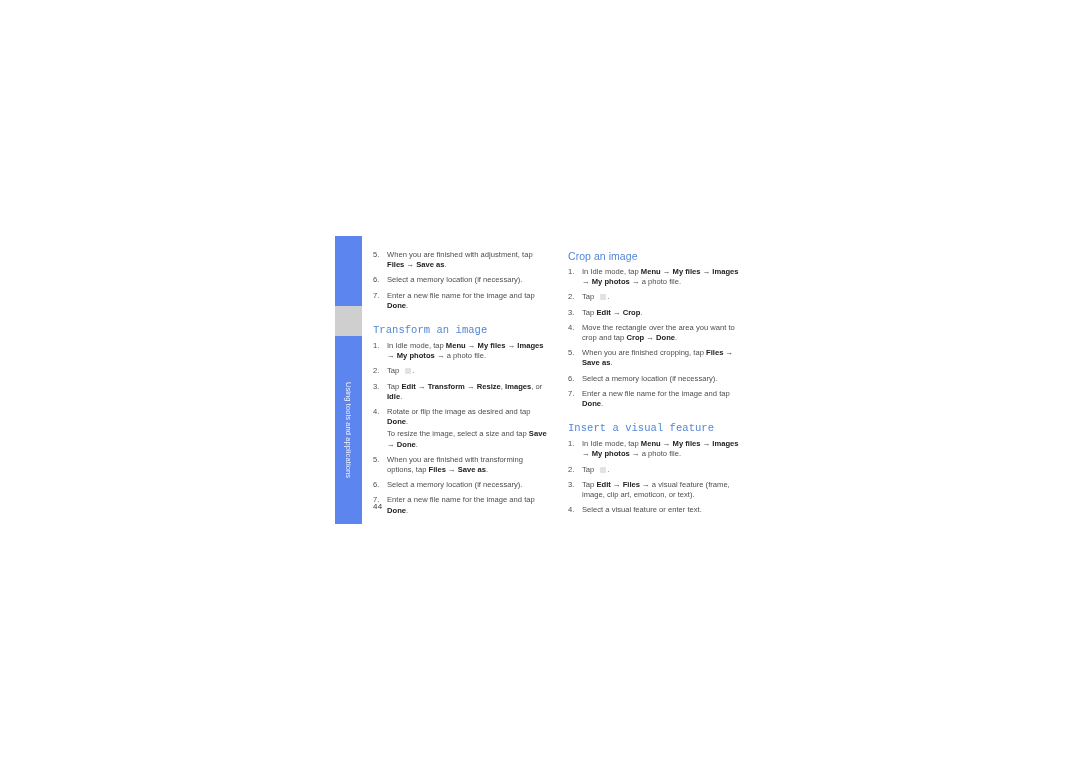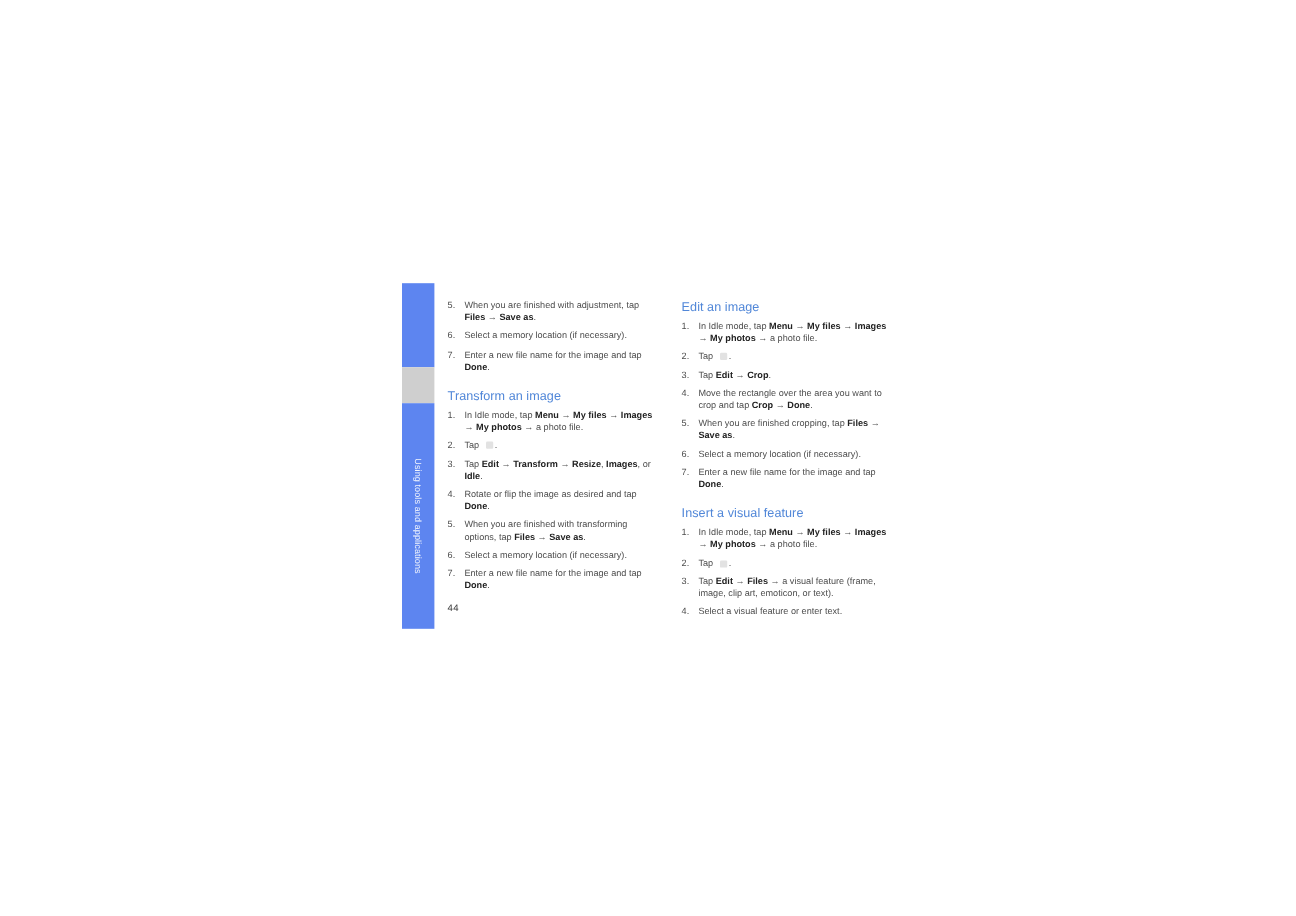--- a/index.html
+++ b/index.html
@@ -84,21 +84,21 @@
 
   
   .heading {
     color: #5187d8;
     font-size: 10.5px;
     font-weight: normal;
     margin: 0 0 4px 0;
     line-height: 13px;
     letter-spacing: 0.05px;
   }
-  .heading.spaced { margin-top: 13px; }
+  .heading.spaced { margin-top: 13px; font-family: Liberation Mono, monospace; }
 
   ol.steps {
     list-style: none;
     margin: 0;
     padding: 0;
     counter-reset: step;
   }
   ol.steps > li {
     position: relative;
     padding-left: 14px;
@@ -168,29 +168,29 @@
       <ol class="steps" id="left-continued" style="counter-reset: step 4;">
           <li><span>When you are finished with adjustment, tap </span><b>Files</b><span> → </span><b>Save as</b><span>.</span></li>
           <li><span>Select a memory location (if necessary).</span></li>
           <li><span>Enter a new file name for the image and tap </span><b>Done</b><span>.</span></li>
         </ol>
       <h2 class="heading spaced">Transform an image</h2>
       <ol class="steps" id="left-steps">
           <li><span>In Idle mode, tap </span><b>Menu</b><span> → </span><b>My files</b><span> → </span><b>Images</b><span> → </span><b>My photos</b><span> → a photo file.</span></li>
           <li><span>Tap</span><span class="inline-icon"></span><span>.</span></li>
           <li><span>Tap </span><b>Edit</b><span> → </span><b>Transform</b><span> → </span><b>Resize</b><span>, </span><b>Images</b><span>, or </span><b>Idle</b><span>.</span></li>
-          <li><span>Rotate or flip the image as desired and tap </span><b>Done</b><span>.</span></li>
+          <li><span>Rotate or flip the image as desired and tap </span><b>Done</b><span>.</span><span class="sub-note"><span>To resize the image, select a size and tap </span><b>Save</b><span> → </span><b>Done</b><span>.</span></span></li>
           <li><span>When you are finished with transforming options, tap </span><b>Files</b><span> → </span><b>Save as</b><span>.</span></li>
           <li><span>Select a memory location (if necessary).</span></li>
           <li><span>Enter a new file name for the image and tap </span><b>Done</b><span>.</span></li>
         </ol>
     </div>
 
     <div class="col" id="col-right">
-      <h2 class="heading">Edit an image</h2>
+      <h2 class="heading">Crop an image</h2>
       <ol class="steps" id="right-steps-0">
           <li><span>In Idle mode, tap </span><b>Menu</b><span> → </span><b>My files</b><span> → </span><b>Images</b><span> → </span><b>My photos</b><span> → a photo file.</span></li>
           <li><span>Tap</span><span class="inline-icon"></span><span>.</span></li>
           <li><span>Tap </span><b>Edit</b><span> → </span><b>Crop</b><span>.</span></li>
           <li><span>Move the rectangle over the area you want to crop and tap </span><b>Crop</b><span> → </span><b>Done</b><span>.</span></li>
           <li><span>When you are finished cropping, tap </span><b>Files</b><span> → </span><b>Save as</b><span>.</span></li>
           <li><span>Select a memory location (if necessary).</span></li>
           <li><span>Enter a new file name for the image and tap </span><b>Done</b><span>.</span></li>
         </ol>
       <h2 class="heading spaced">Insert a visual feature</h2>

